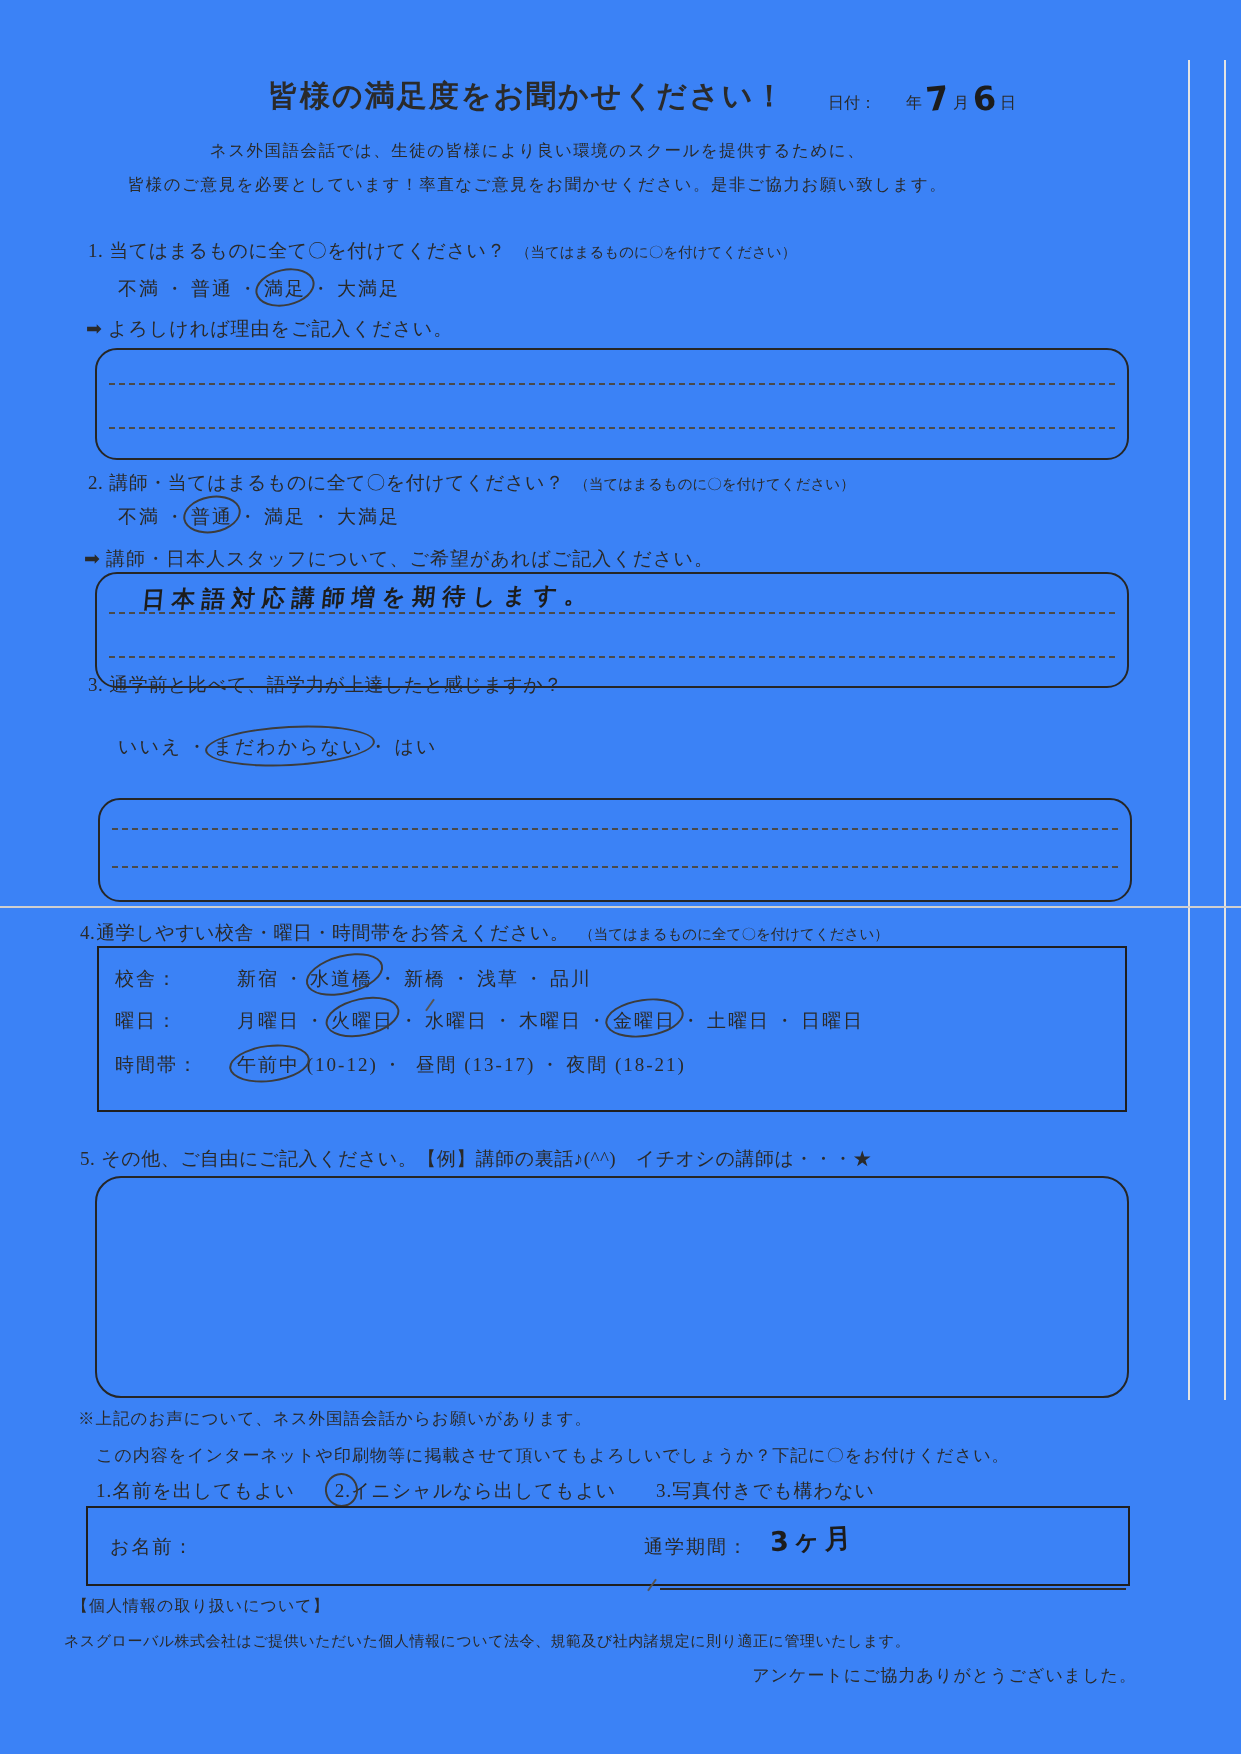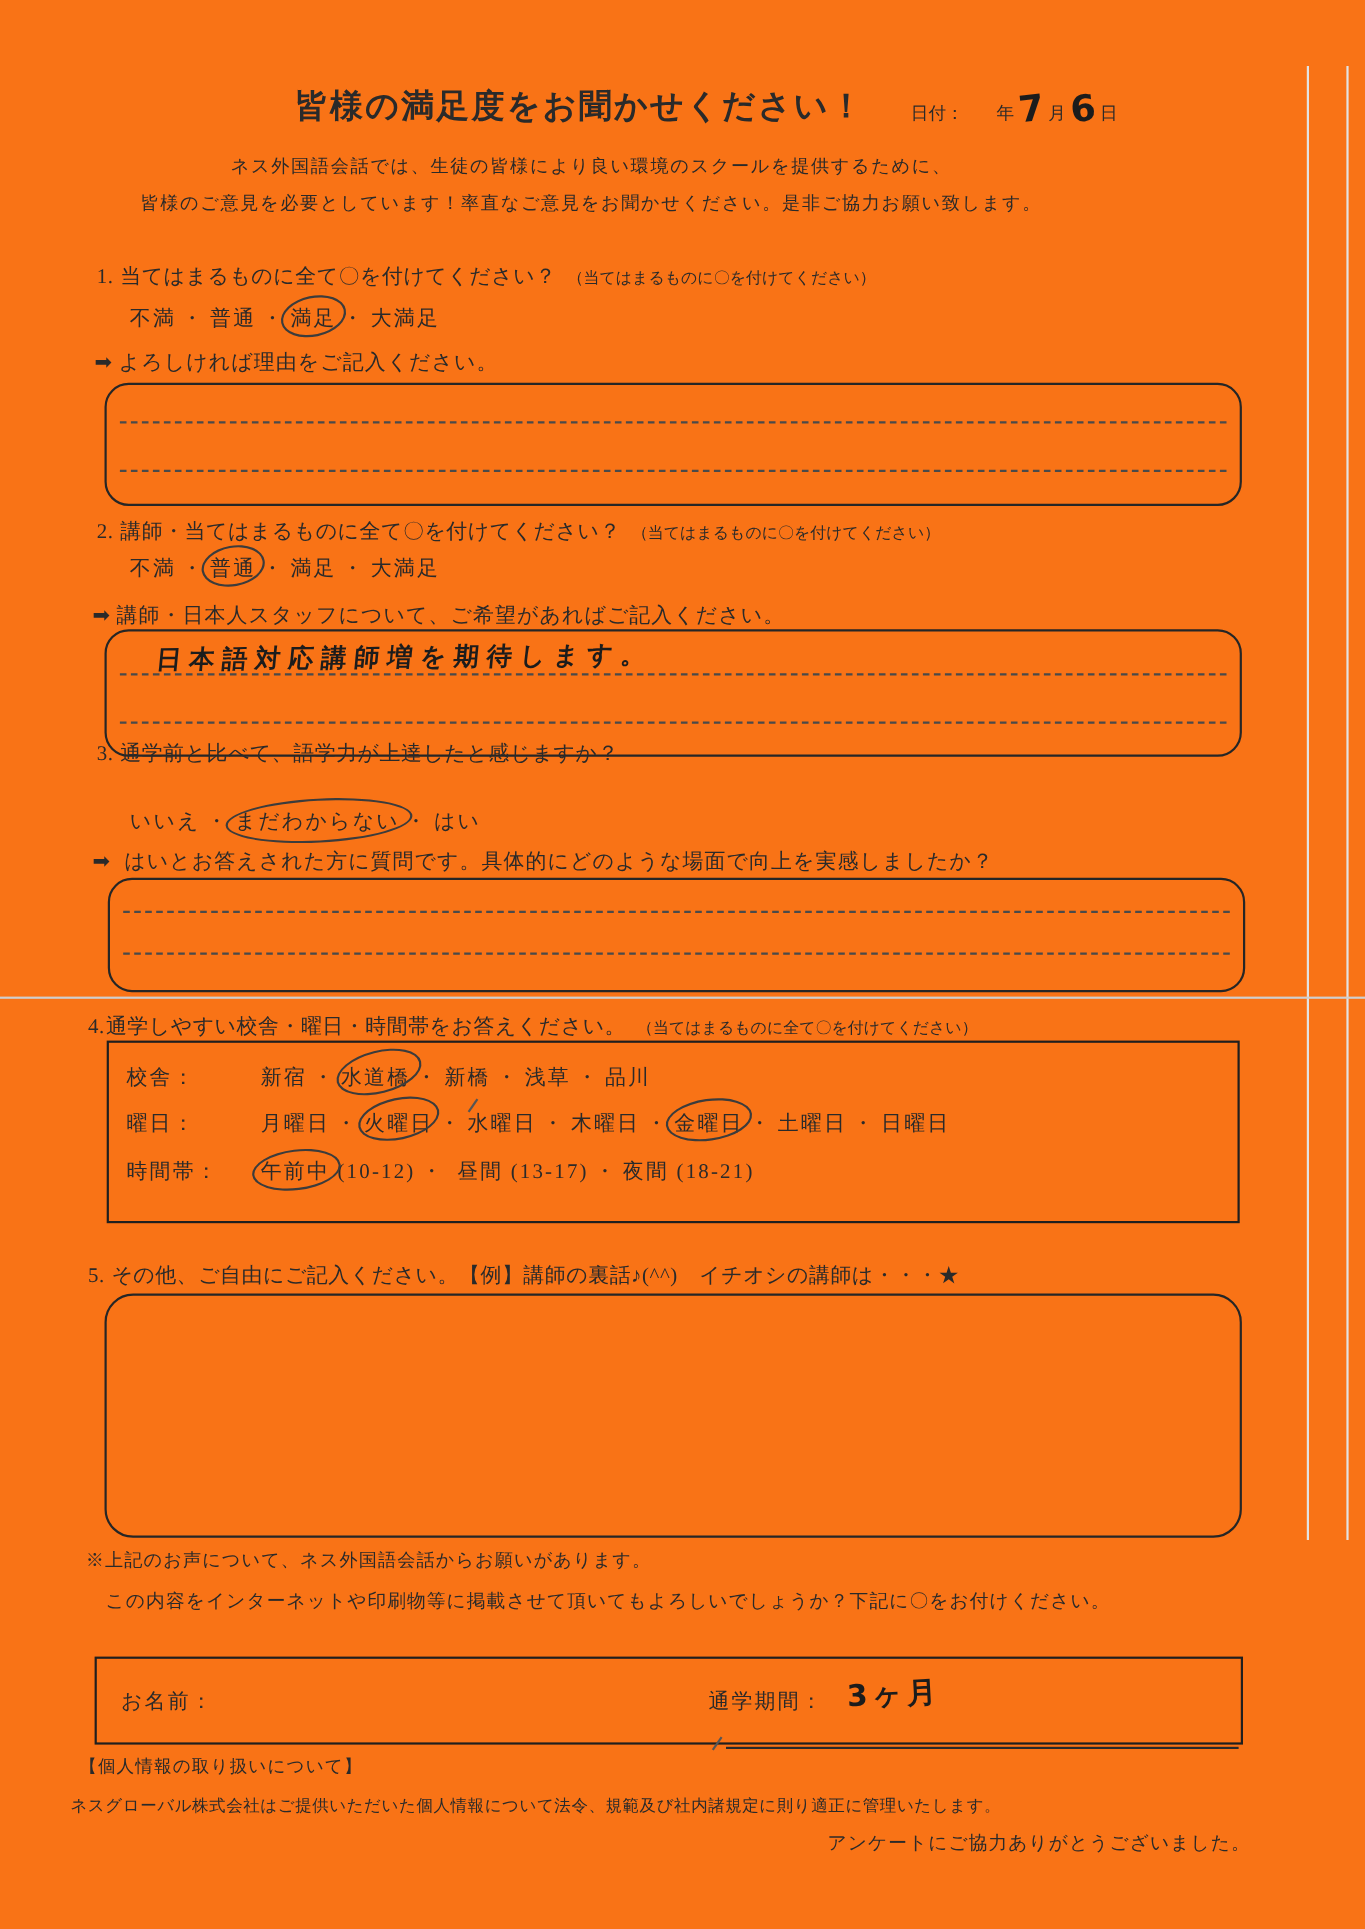--- a/index.html
+++ b/index.html
@@ -1,19 +1,19 @@
 <!DOCTYPE html>
 <html><head>
 <meta charset="utf-8">
 <style>
   html,body{margin:0;padding:0;background:#ffffff;}
   .page{
     position:relative;
     width:1241px;height:1754px;
-    background:#f97316;
+    background:#3b82f6;
     font-family:"Liberation Serif","DejaVu Serif",serif;
     color:#2a2a2a;
     overflow:hidden;
   }
   .abs{position:absolute;}
   .title{font-size:30px;font-weight:600;letter-spacing:2px;white-space:nowrap;}
   .datefield{font-size:16px;white-space:nowrap;display:flex;align-items:flex-end;gap:4px;}
   .hwnum{font-family:"DejaVu Sans",sans-serif;font-size:33px;font-weight:bold;line-height:0.9;display:inline-block;transform:rotate(-6deg);color:#1c1c1c;}
   .intro{width:1075px;text-align:center;font-size:16.5px;letter-spacing:1.5px;white-space:nowrap;}
   .qtitle{font-size:19px;letter-spacing:0.5px;white-space:nowrap;}
@@ -95,23 +95,20 @@
     <div class="dline" style="top:38px;"></div>
     <div class="dline" style="top:82px;"></div>
   </div>
 
   <div class="qtitle abs" style="left:88px;top:672px;">
     <span class="qnum">3.</span><span>通学前と比べて、語学力が上達したと感じますか？</span>
   </div>
   <div class="opts abs" style="left:118px;top:734px;">
     <span class="opt">いいえ</span><span class="sep">・</span><span class="opt"><span>まだわからない</span><i class="circle" style="left:-8px;right:-12px;top:-8px;bottom:-6px;transform:rotate(-3deg);"></i></span><span class="sep">・</span><span class="opt">はい</span>
   </div>
-  <div class="prompt abs" style="left:84px;top:770px;">
-    <span class="arrow" style="margin-right:12px;">➡</span><span>はいとお答えされた方に質問です。具体的にどのような場面で向上を実感しましたか？</span>
-  </div>
   <div class="ansbox" style="left:98px;top:798px;width:1030px;height:100px;">
     <div class="dline" style="top:28px;"></div>
     <div class="dline" style="top:66px;"></div>
   </div>
 
   <div class="hdivider" style="top:906px;"></div>
 
   <div class="qtitle abs" style="left:80px;top:920px;">
     <span class="qnum" style="margin-right:1px;">4.</span><span>通学しやすい校舎・曜日・時間帯をお答えください。</span><span class="note">（当てはまるものに全て〇を付けてください）</span>
   </div>
@@ -136,20 +133,25 @@
     </div>
   </div>
 
   <div class="qtitle abs" style="left:80px;top:1146px;">
     <span class="qnum">5.</span><span>その他、ご自由にご記入ください。</span><span>【例】講師の裏話♪(^^)　イチオシの講師は・・・★</span>
   </div>
   <div class="ansbox" style="left:95px;top:1176px;width:1030px;height:218px;border-radius:26px;"></div>
 
   <div class="pubnote abs" style="left:78px;top:1408px;">※上記のお声について、ネス外国語会話からお願いがあります。</div>
   <div class="pubq abs" style="left:96px;top:1444px;">この内容をインターネットや印刷物等に掲載させて頂いてもよろしいでしょうか？下記に〇をお付けください。</div>
+  <div class="pubopts abs" style="left:96px;top:1478px;">
+    <span class="pubopt"><span>1.</span><span>名前を出してもよい</span></span>
+    <span class="pubopt"><span class="opt"><span>2.</span><i class="circle" style="left:-10px;right:-7px;top:-7px;bottom:-5px;transform:rotate(-14deg);"></i></span><span>イニシャルなら出してもよい</span></span>
+    <span class="pubopt"><span>3.</span><span>写真付きでも構わない</span></span>
+  </div>
 
   <div class="namebox" style="left:86px;top:1506px;width:1040px;height:76px;">
     <span class="nb-label abs" style="left:22px;top:26px;">お名前：</span>
     <span class="abs" style="left:130px;top:14px;width:380px;height:48px;"></span>
     <span class="nb-label abs" style="left:556px;top:26px;">通学期間：</span>
     <span class="hwperiod abs" style="left:682px;top:14px;">3ヶ月</span>
   </div>
   <div class="extraline" style="left:660px;top:1588px;width:466px;"></div>
   <i class="tickmark" style="left:645px;top:1584px;position:absolute;"></i>
 

